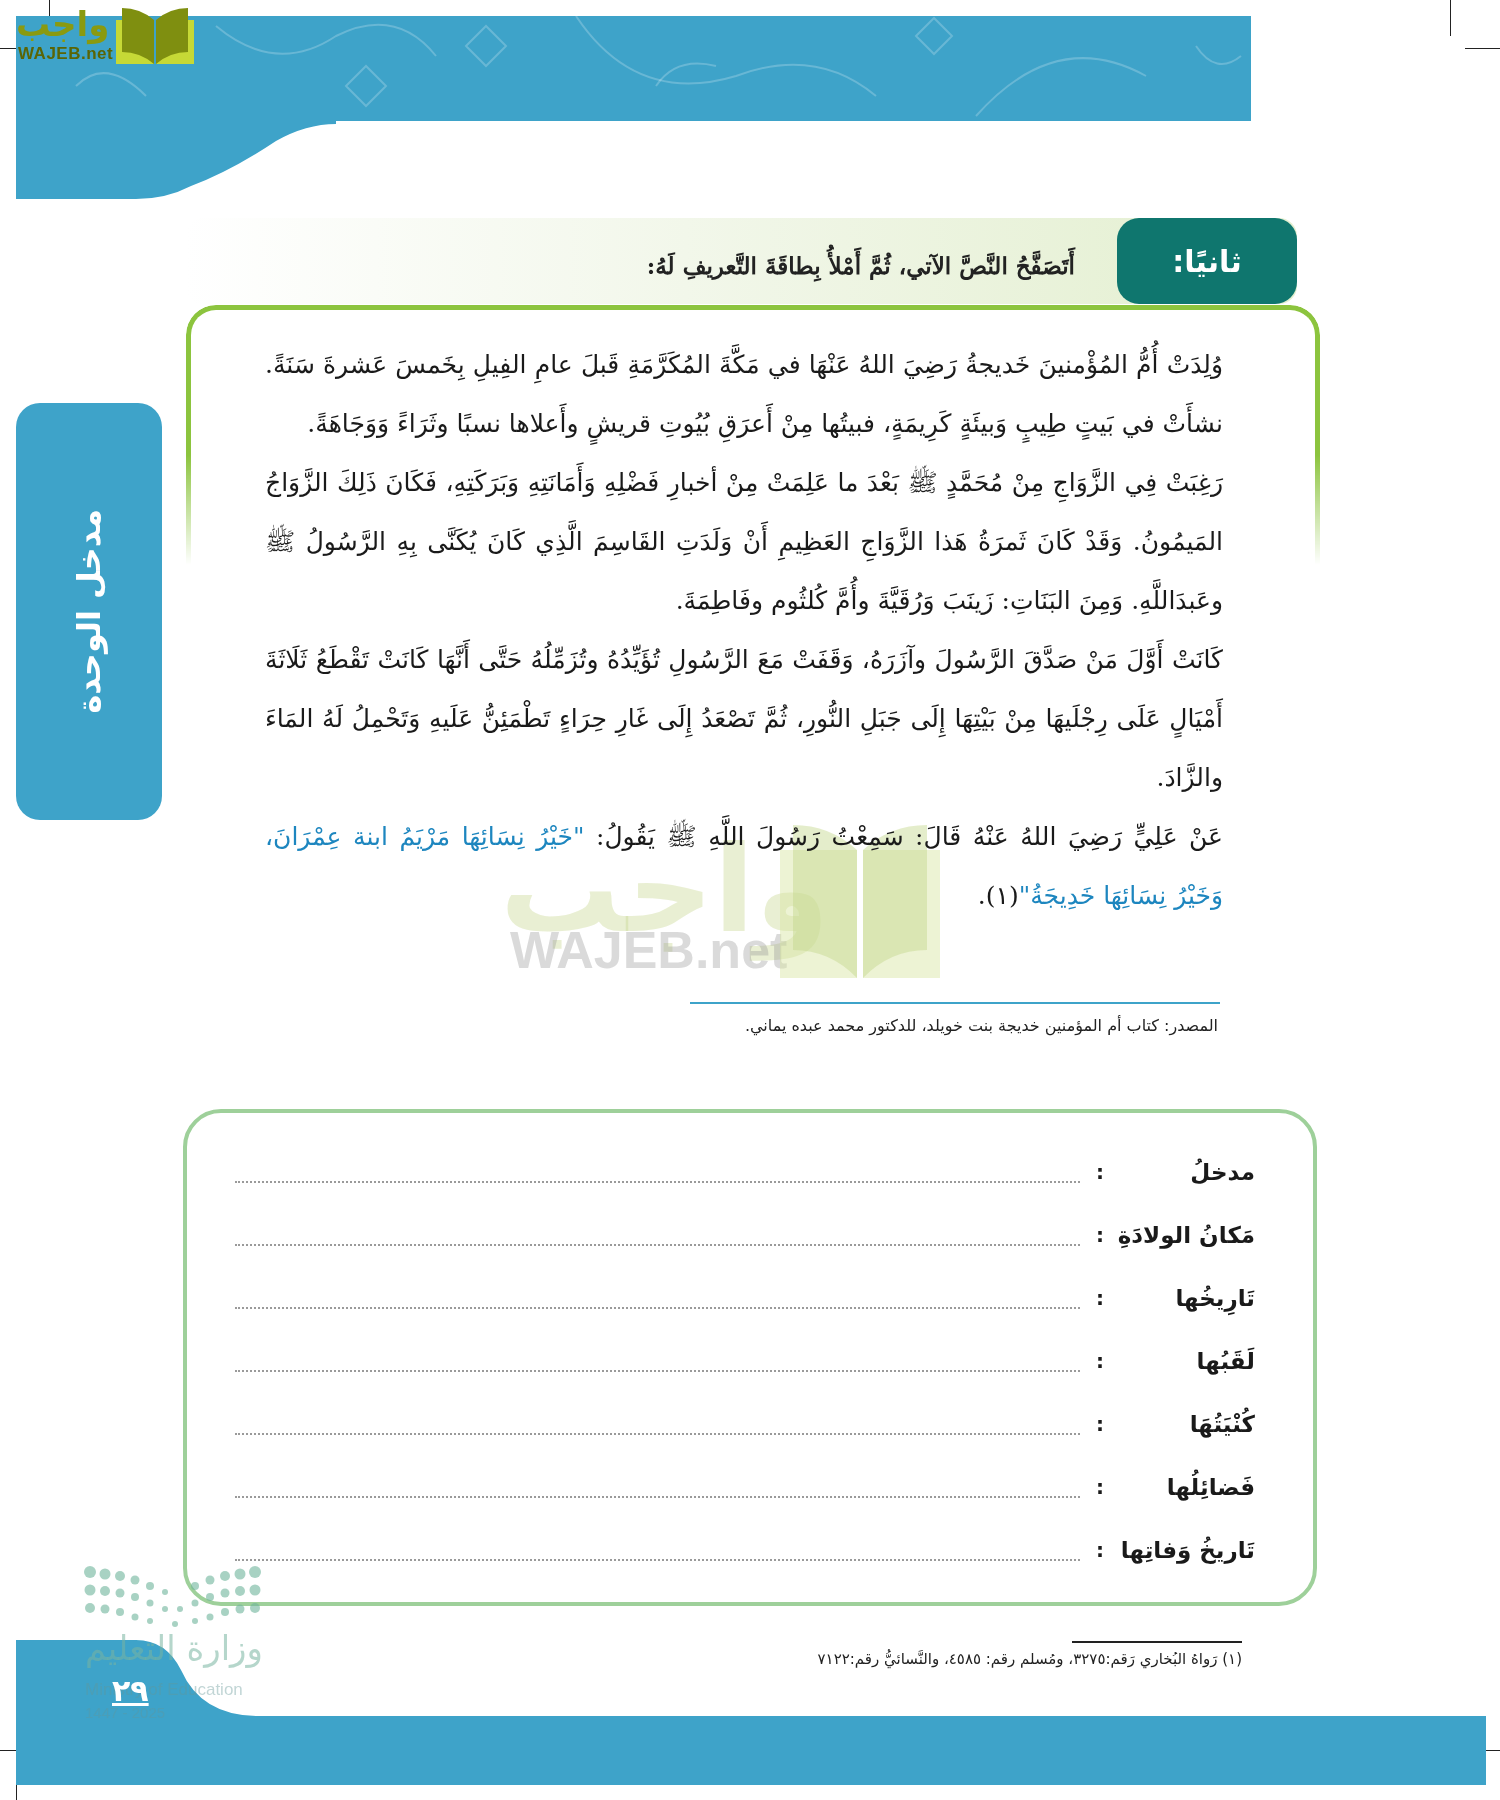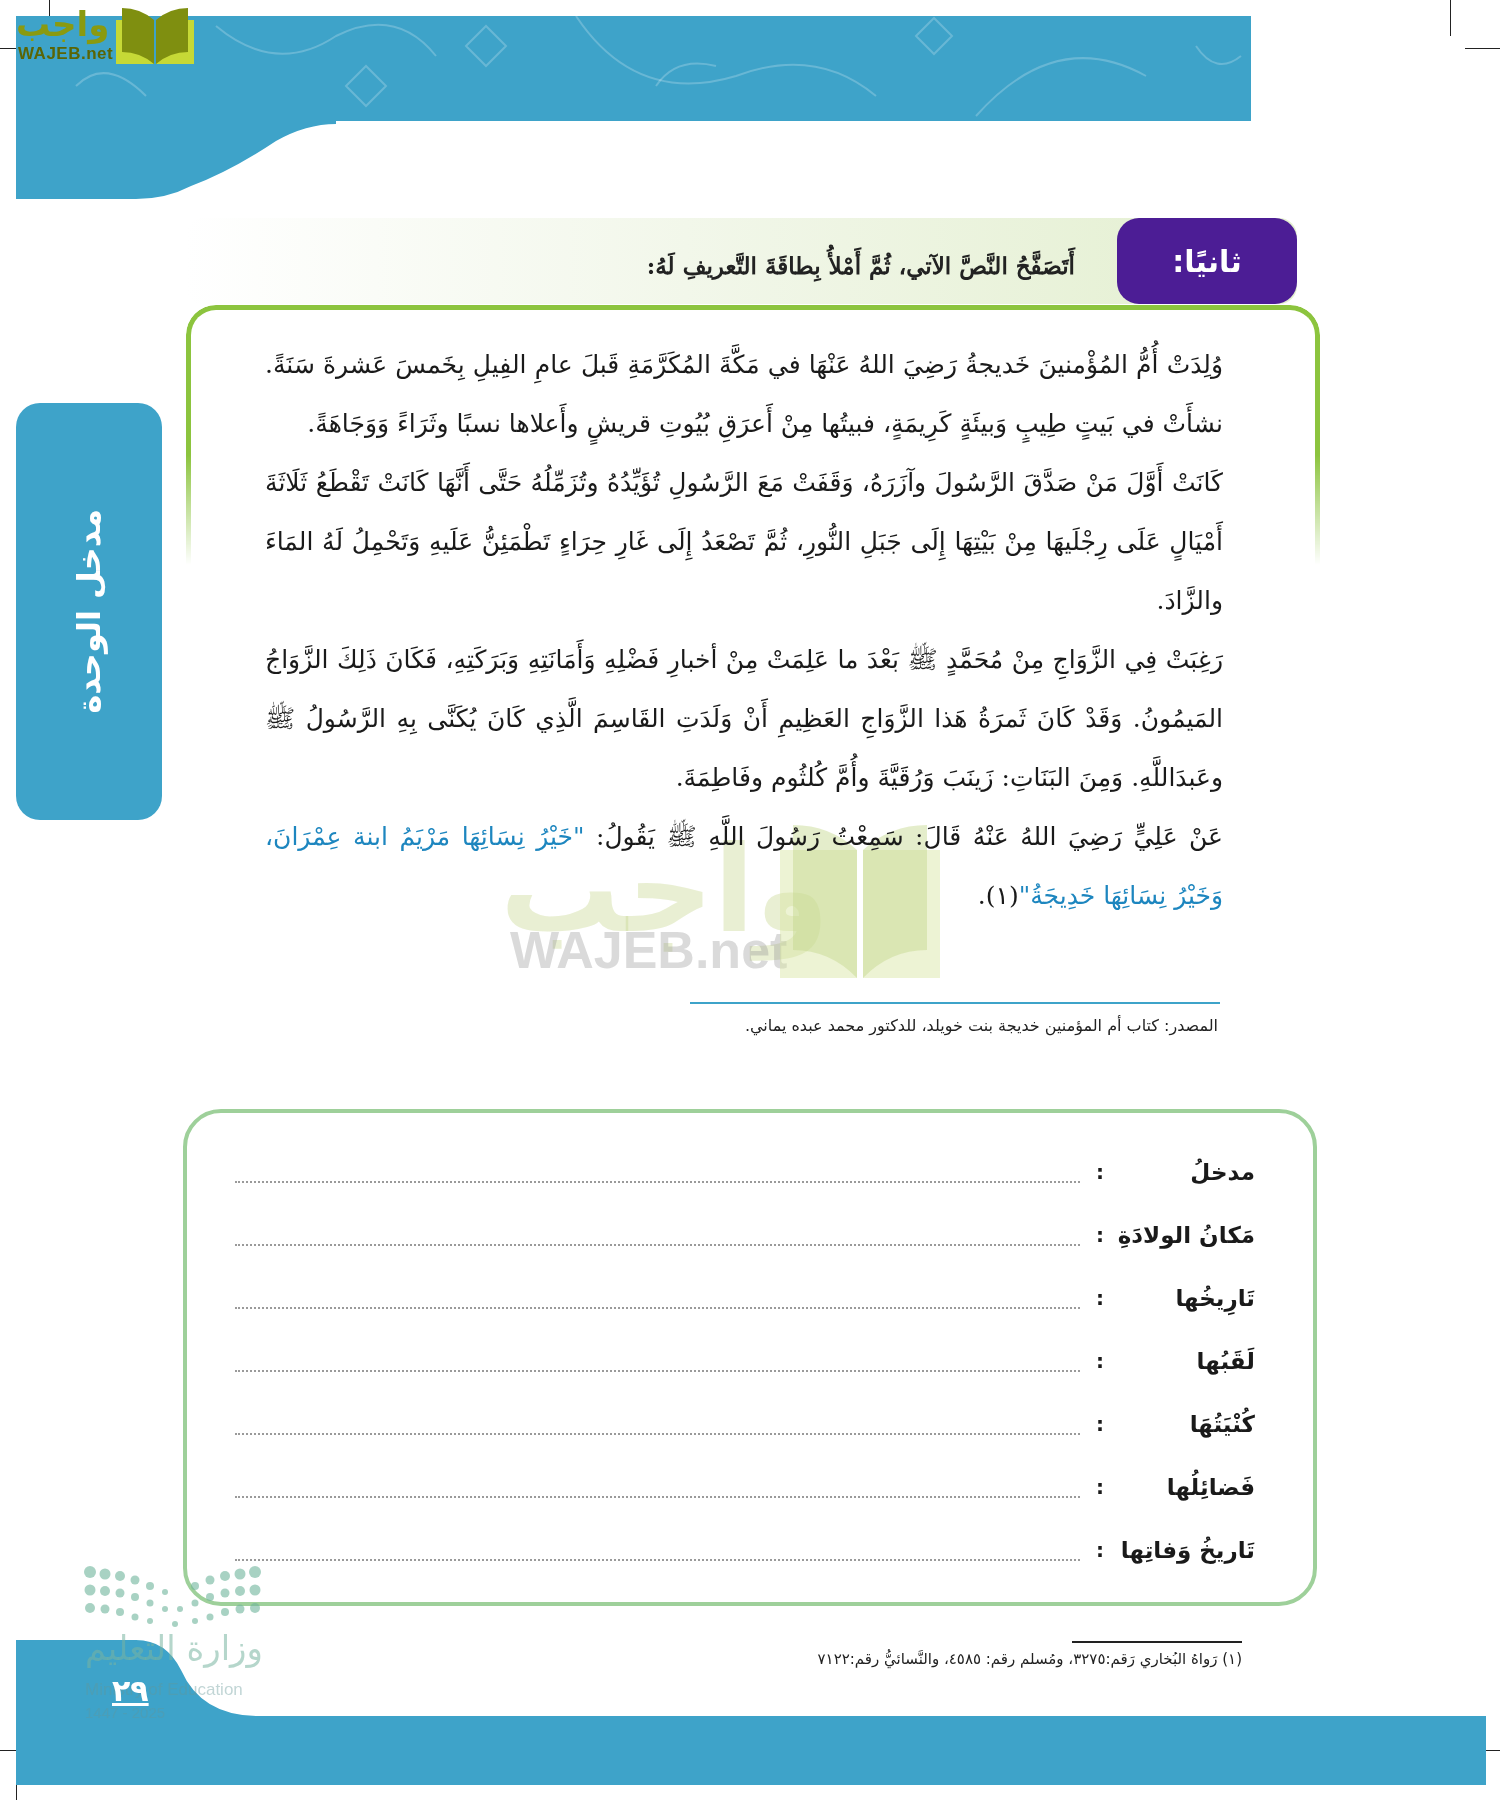--- a/index.html
+++ b/index.html
@@ -24,21 +24,21 @@
   .logo-book { position: absolute; left: 106px; top: 2px; }
 
   
   .section-header {
     position: absolute; left: 185px; top: 218px; width: 1112px; height: 86px;
     border-radius: 18px;
     background: linear-gradient(to left, #e3efcf 0%, #f2f7ea 55%, #ffffff 100%);
   }
   .section-tag {
     position: absolute; right: 203px; top: 218px; width: 180px; height: 86px;
-    background: #4c1d95; border-radius: 22px;
+    background: #0f766e; border-radius: 22px;
     display: flex; align-items: center; justify-content: center; margin-left: 36px;
   }
   .section-tag-text { color: #ffffff; font-weight: bold; font-size: 30px; font-family: "DejaVu Sans", sans-serif; }
   .section-instruction {
     position: absolute; right: 425px; top: 252px; font-size: 23px; font-weight: bold; color: #222;
     font-family: "DejaVu Serif", serif; white-space: nowrap;
   }
 
   
   .text-card {
@@ -161,22 +161,22 @@
 <div class="wm-en">WAJEB.net</div>
 <svg class="wm-book" width="170" height="160" viewBox="0 0 170 160">
   <path d="M5 30 L82 30 L82 158 L5 158 Z" fill="rgba(215,228,160,0.45)"></path>
   <path d="M88 30 L165 30 L165 158 L88 158 Z" fill="rgba(215,228,160,0.45)"></path>
   <path d="M18 5 Q55 5 82 30 L82 158 Q55 130 18 130 Z" fill="rgba(196,214,140,0.45)"></path>
   <path d="M152 5 Q115 5 88 30 L88 158 Q115 130 152 130 Z" fill="rgba(196,214,140,0.45)"></path>
 </svg>
 
 <div class="passage">
   <p class="indent">وُلِدَتْ أُمُّ المُؤْمنينَ خَديجةُ رَضِيَ اللهُ عَنْهَا في مَكَّةَ المُكَرَّمَةِ قَبلَ عامِ الفِيلِ بِخَمسَ عَشرةَ سَنَةً. نشأَتْ في بَيتٍ طِيبٍ وَبيئَةٍ كَرِيمَةٍ، فبيتُها مِنْ أَعرَقِ بُيُوتِ قريشٍ وأَعلاها نسبًا وثَرَاءً وَوَجَاهَةً.</p>
+  <p class="indent">رَغِبَتْ فِي الزَّوَاجِ مِنْ مُحَمَّدٍ ﷺ بَعْدَ ما عَلِمَتْ مِنْ أخبارِ فَضْلِهِ وَأَمَانَتِهِ وَبَرَكَتِهِ، فَكَانَ ذَلِكَ الزَّوَاجُ المَيمُونُ. وَقَدْ كَانَ ثَمرَةُ هَذا الزَّوَاجِ العَظِيمِ أَنْ وَلَدَتِ القَاسِمَ الَّذِي كَانَ يُكَنَّى بِهِ الرَّسُولُ ﷺ وعَبدَاللَّهِ. وَمِنَ البَنَاتِ: زَينَبَ وَرُقَيَّةَ وأُمَّ كُلثُوم وفَاطِمَةَ.</p>
   <p class="indent">كَانَتْ أَوَّلَ مَنْ صَدَّقَ الرَّسُولَ وآزَرَهُ، وَقَفَتْ مَعَ الرَّسُولِ تُؤَيِّدُهُ وتُزَمِّلُهُ حَتَّى أَنَّهَا كَانَتْ تَقْطَعُ ثَلَاثَةَ أَمْيَالٍ عَلَى رِجْلَيهَا مِنْ بَيْتِهَا إِلَى جَبَلِ النُّورِ، ثُمَّ تَصْعَدُ إِلَى غَارِ حِرَاءٍ تَطْمَئِنُّ عَلَيهِ وَتَحْمِلُ لَهُ المَاءَ والزَّادَ.</p>
-  <p class="indent">رَغِبَتْ فِي الزَّوَاجِ مِنْ مُحَمَّدٍ ﷺ بَعْدَ ما عَلِمَتْ مِنْ أخبارِ فَضْلِهِ وَأَمَانَتِهِ وَبَرَكَتِهِ، فَكَانَ ذَلِكَ الزَّوَاجُ المَيمُونُ. وَقَدْ كَانَ ثَمرَةُ هَذا الزَّوَاجِ العَظِيمِ أَنْ وَلَدَتِ القَاسِمَ الَّذِي كَانَ يُكَنَّى بِهِ الرَّسُولُ ﷺ وعَبدَاللَّهِ. وَمِنَ البَنَاتِ: زَينَبَ وَرُقَيَّةَ وأُمَّ كُلثُوم وفَاطِمَةَ.</p>
   <p class="indent"><span>عَنْ عَلِيٍّ رَضِيَ اللهُ عَنْهُ قَالَ: سَمِعْتُ رَسُولَ اللَّهِ ﷺ يَقُولُ: </span><span class="quote">"خَيْرُ نِسَائِهَا مَرْيَمُ ابنة عِمْرَانَ، وَخَيْرُ نِسَائِهَا خَدِيجَةُ"</span><span>(١).</span></p>
 </div>
 
 <div class="source-rule"></div>
 <div class="source-text">المصدر: كتاب أم المؤمنين خديجة بنت خويلد، للدكتور محمد عبده يماني.</div>
 
 <div class="profile-card"></div>
 
 <div class="field-row" style="top:1152px;">
   <span class="field-label">مدخلُ</span>

